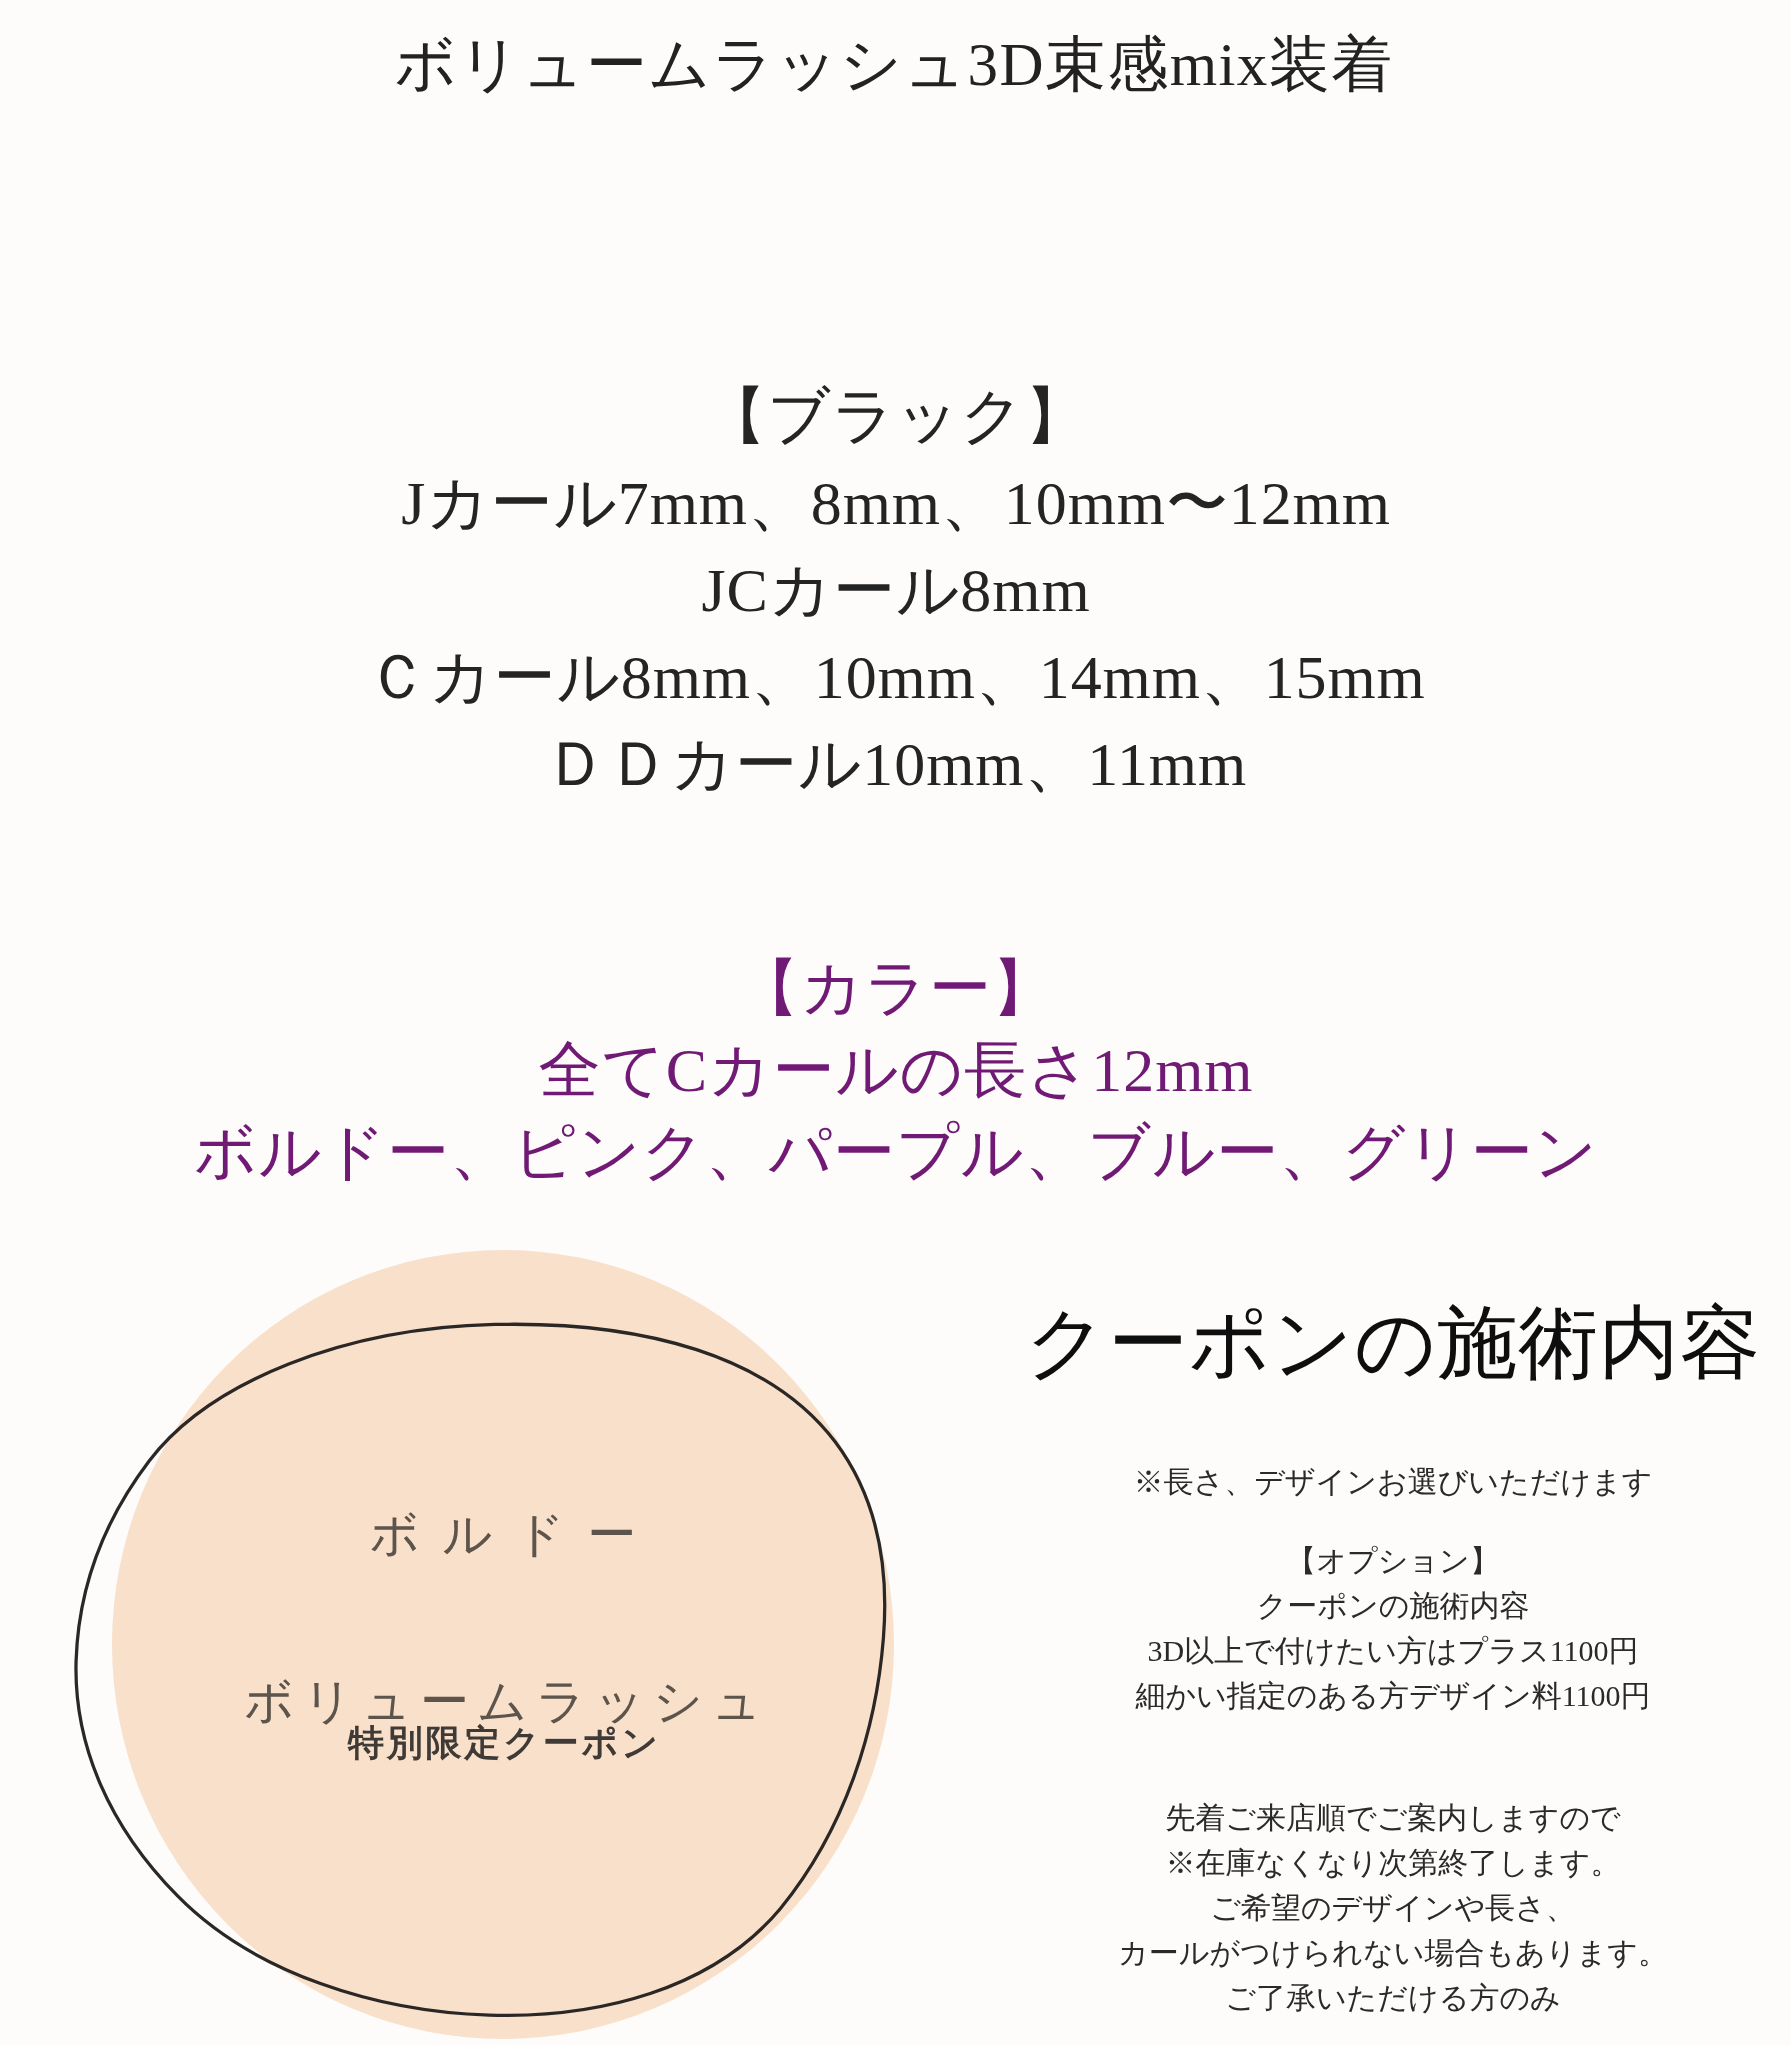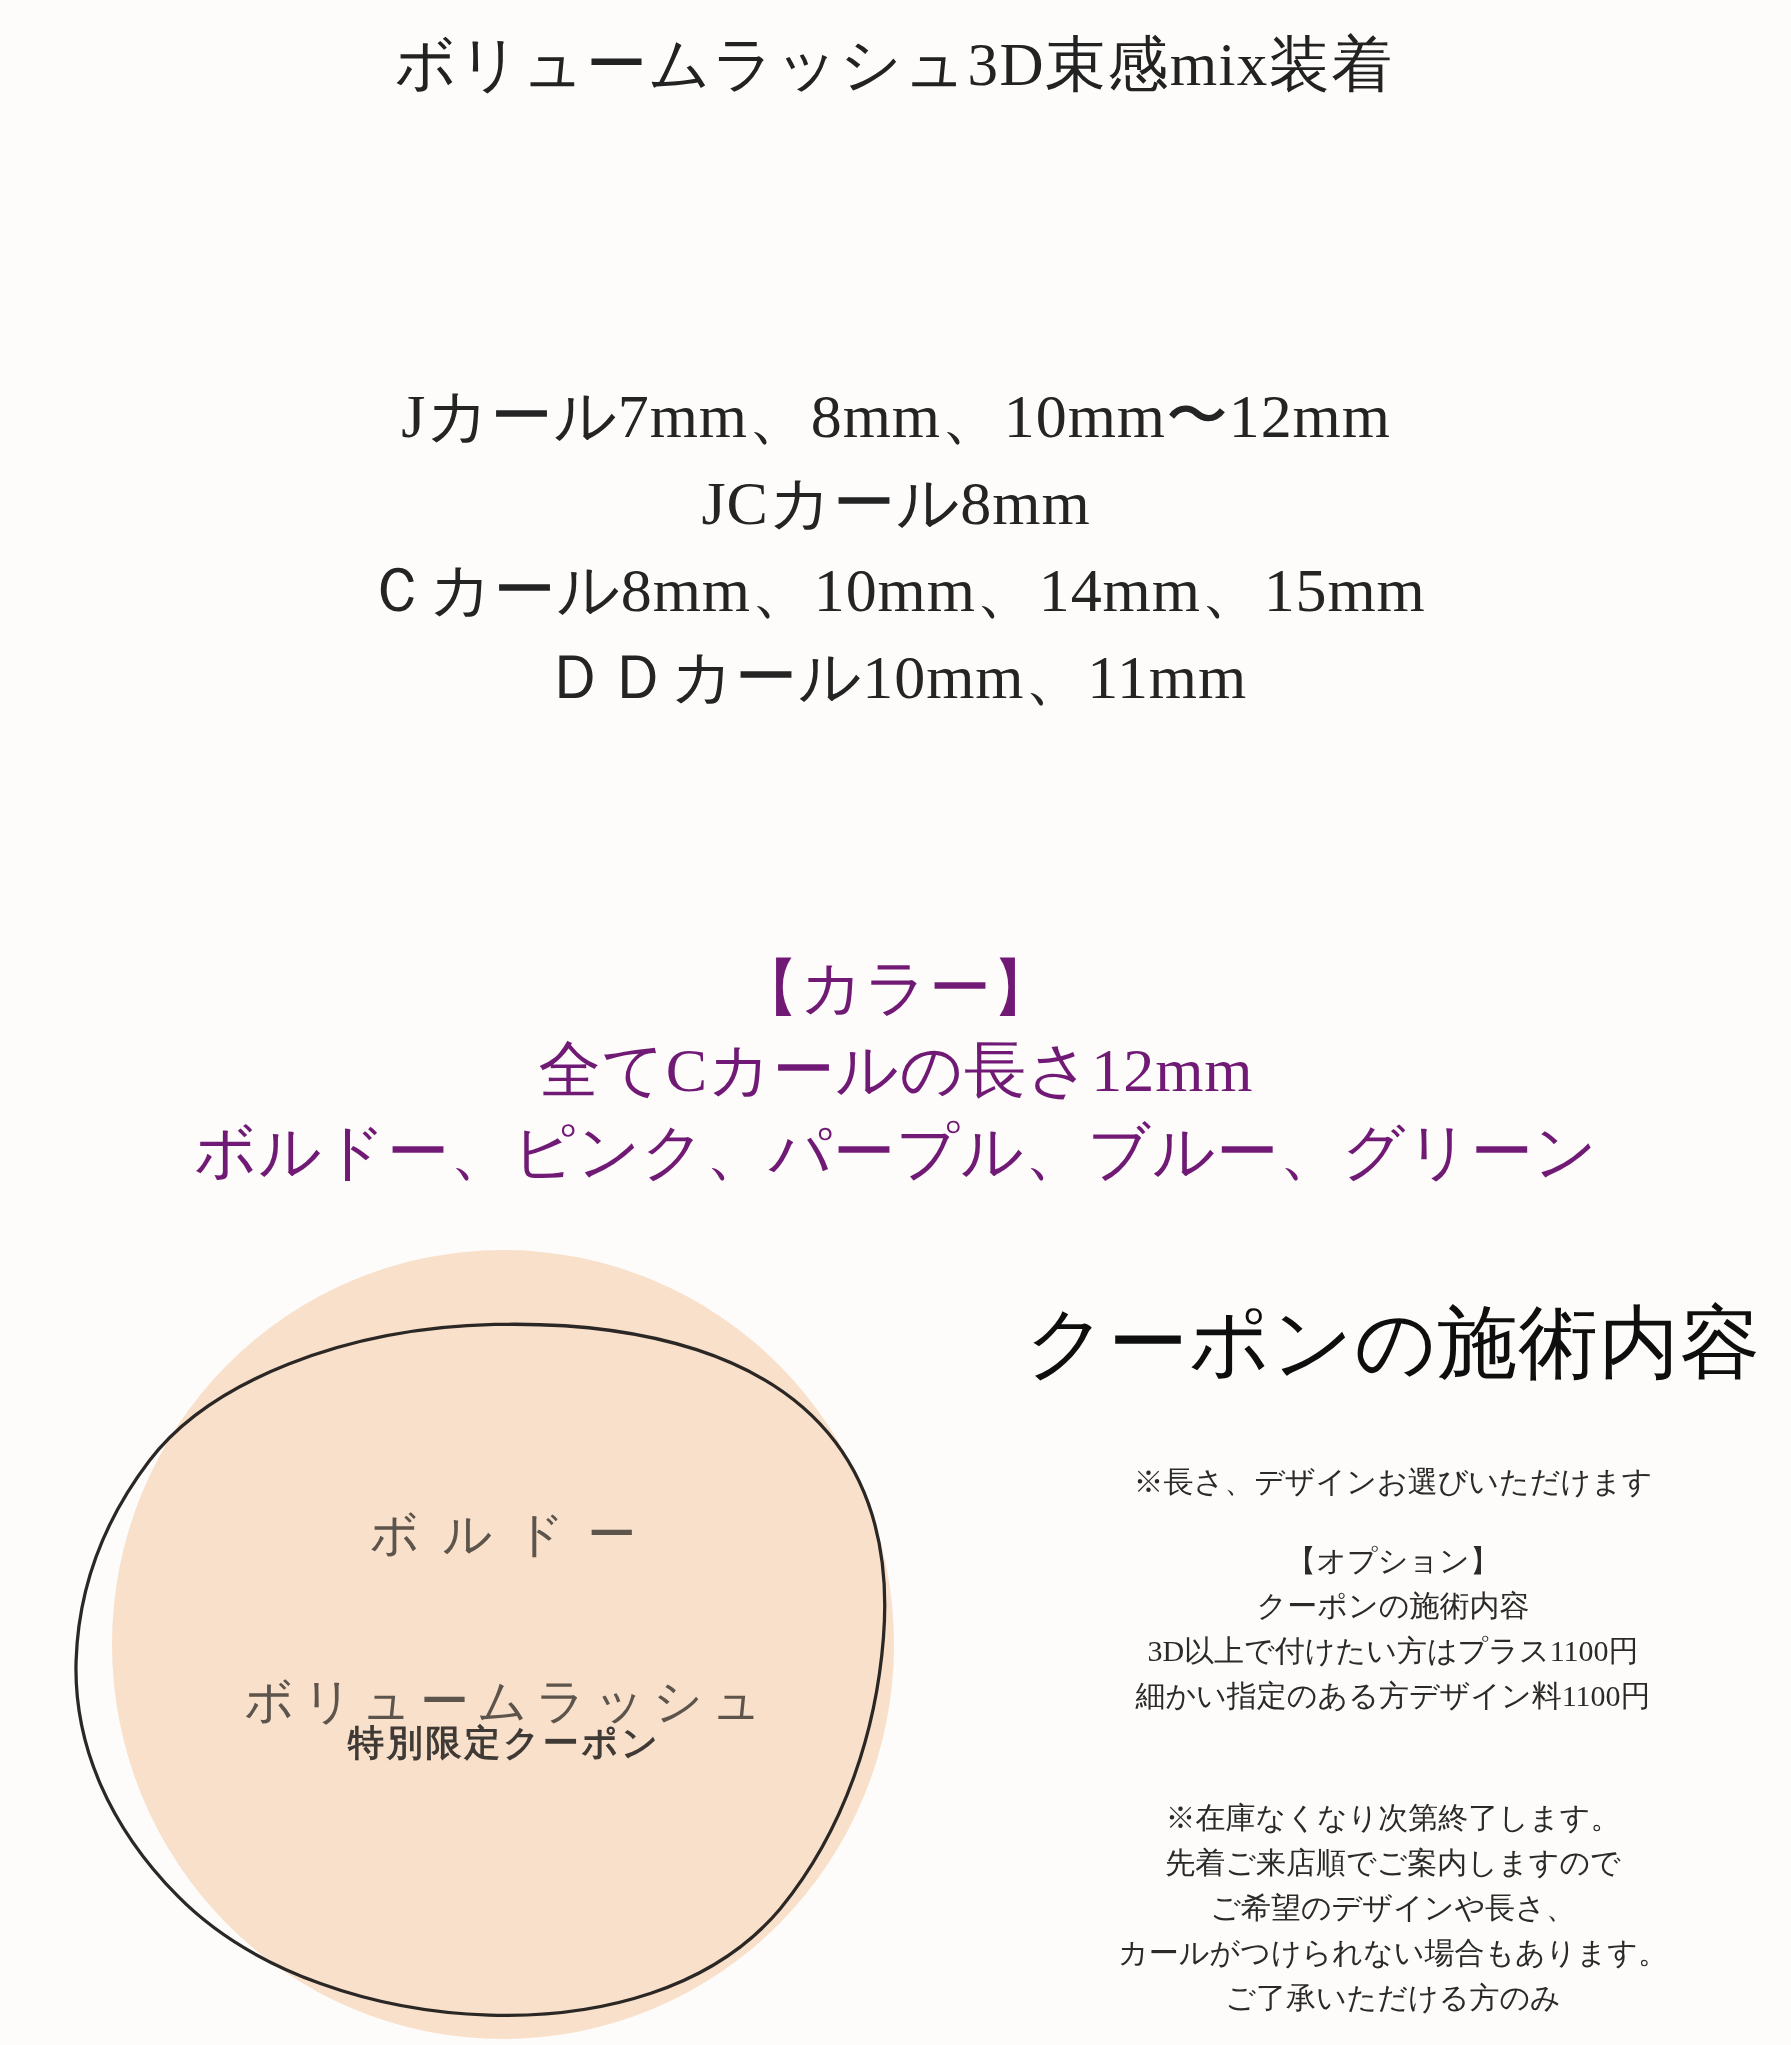--- a/index.html
+++ b/index.html
@@ -70,20 +70,21 @@
   }
 </style>
 </head>
 <body>
 
 <div class="header-block center">
   <div>ボリュームラッシュ3D束感mix装着</div>
 </div>
 
 <div class="black-block center">
+  <div>【ブラック】</div>
   <div>Jカール7mm、8mm、10mm〜12mm</div>
   <div>JCカール8mm</div>
   <div>Ｃカール8mm、10mm、14mm、15mm</div>
   <div>ＤＤカール10mm、11mm</div>
 </div>
 
 <div class="color-block center">
   <div>【カラー】</div>
   <div>全てCカールの長さ12mm</div>
   <div>ボルドー、ピンク、パープル、ブルー、グリーン</div>
@@ -109,19 +110,19 @@
 <div class="details-note center">※長さ、デザインお選びいただけます</div>
 
 <div class="options-block center">
   <div>【オプション】</div>
   <div>クーポンの施術内容</div>
   <div>3D以上で付けたい方はプラス1100円</div>
   <div>細かい指定のある方デザイン料1100円</div>
 </div>
 
 <div class="notice-block center">
+  <div>先着ご来店順でご案内しますので</div>
   <div>※在庫なくなり次第終了します。</div>
-  <div>先着ご来店順でご案内しますので</div>
   <div>ご希望のデザインや長さ、</div>
   <div>カールがつけられない場合もあります。</div>
   <div>ご了承いただける方のみ</div>
 </div>
 
 
 </body></html>

